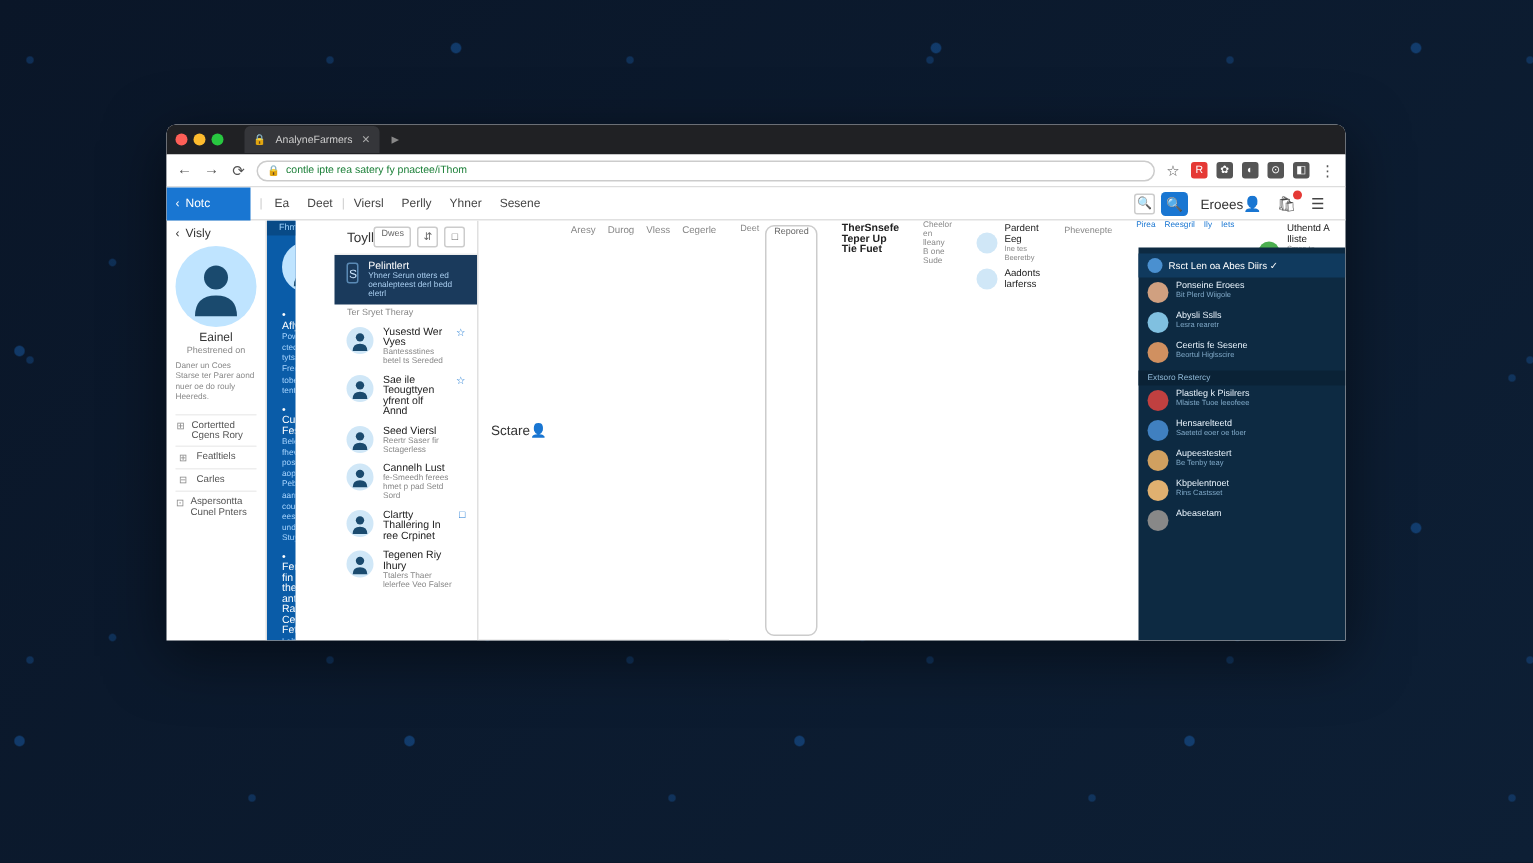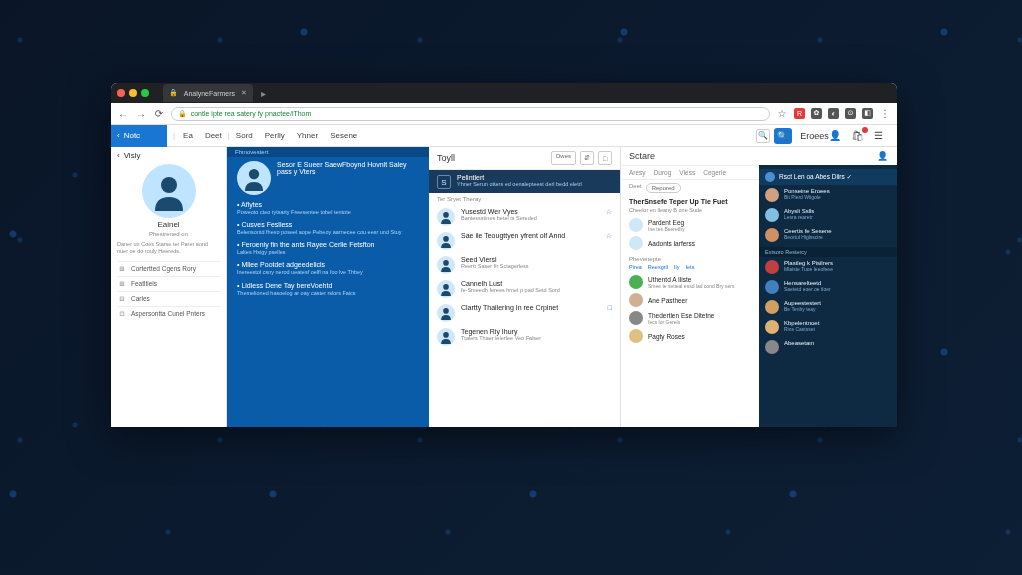--- a/index.html
+++ b/index.html
@@ -146,21 +146,21 @@
   .bluecat { background:#084a87;padding:2px 8px;font-size:6px;color:#9fd4ff;}
   .bluebody { padding:4px 10px;}
   .bitem { margin-bottom:5px;}
   .bitem .bt { font-size:7px;color:#fff;font-weight:500;}
   .bitem .bd { font-size:5.5px;color:#a8d5ff;line-height:1.3;margin-top:1px;}
   .bullet::before { content:"• "; }
   
   .feed {
     width: 192px;
     border-right:1px solid #e0e0e0;
-    display:flex;flex-direction:column;
+    display:flex;flex-direction:column;padding-left:26px;
   }
   .feedhead { display:flex;align-items:center;padding:4px 8px;border-bottom:1px solid #eee;}
   .feedhead .ft { font-size:9px;color:#333;}
   .feedhead .factions { margin-left:auto;display:flex;gap:4px;}
   .chip { font-size:6px;padding:1px 4px;border:1px solid #ccc;border-radius:2px;color:#666;}
   .iconbtn { width:14px;height:14px;border:1px solid #ccc;border-radius:2px;display:flex;align-items:center;justify-content:center;font-size:7px;color:#666;}
   .banner { background:#1a3a5c;color:#cfe8ff;padding:4px 8px;font-size:6px;display:flex;gap:6px;align-items:flex-start;}
   .banner .bic { width:14px;height:14px;border:1px solid #5a8ab5;border-radius:2px;display:flex;align-items:center;justify-content:center;font-size:8px;margin-top:1px;}
   .banner .btx .t1 { font-size:7px;color:#fff;}
   .banner .btx .t2 { font-size:5.5px;color:#a8cdef;}
@@ -169,21 +169,21 @@
   .av { width:18px;height:18px;border-radius:50%;background:#d0e7f7;flex-shrink:0;display:flex;align-items:center;justify-content:center;}
   .av svg{width:14px;height:14px;}
   .ftxt { flex:1;}
   .ftxt .t1 { font-size:7px;color:#222;font-weight:500;}
   .ftxt .t2 { font-size:5.5px;color:#888;}
   .fstar { font-size:7px;color:#1976d2;}
   
   .rightcol {
     flex:1;
     display:flex;
-    flex-direction:column;
+    flex-direction:row;
     position:relative;
   }
   .rchead { padding:4px 8px;font-size:9px;color:#333;border-bottom:1px solid #eee;display:flex;align-items:center;}
   .rchead .ric { margin-left:auto;font-size:9px;color:#666;}
   .rtabs { display:flex;gap:8px;padding:3px 8px;font-size:6.5px;color:#888;border-bottom:1px solid #eee;}
   .rfilter { display:flex;gap:4px;padding:3px 8px;font-size:6px;}
   .rfilter .lbl{color:#888;}
   .pill { padding:1px 5px;border:1px solid #ccc;border-radius:6px;color:#666;}
   .rsection-t { font-size:7px;color:#222;font-weight:600;padding:2px 8px;}
   .rsection-s { font-size:5.5px;color:#888;padding:0 8px 3px;}
@@ -253,21 +253,21 @@
 
   <div class="apptoolbar">
     <div class="brandbar">
       <span class="chev">‹</span>
       <span>Notc</span>
     </div>
     <span style="color:#ccc;margin:0 2px">|</span>
     <span class="menulink">Ea</span>
     <span class="menulink">Deet</span>
     <span style="color:#ccc">|</span>
-    <span class="menulink">Sord</span>
+    <span class="menulink">Viersl</span>
     <span class="menulink">Perlly</span>
     <span class="menulink">Yhner</span>
     <span class="menulink">Sesene</span>
     <div class="searchslot">
       <div class="smallsearch">🔍</div>
       <div class="searchbtn">🔍</div>
     </div>
     <span class="section-title">Eroees</span>
     <div class="righticons">
       <span class="ic">👤</span>

